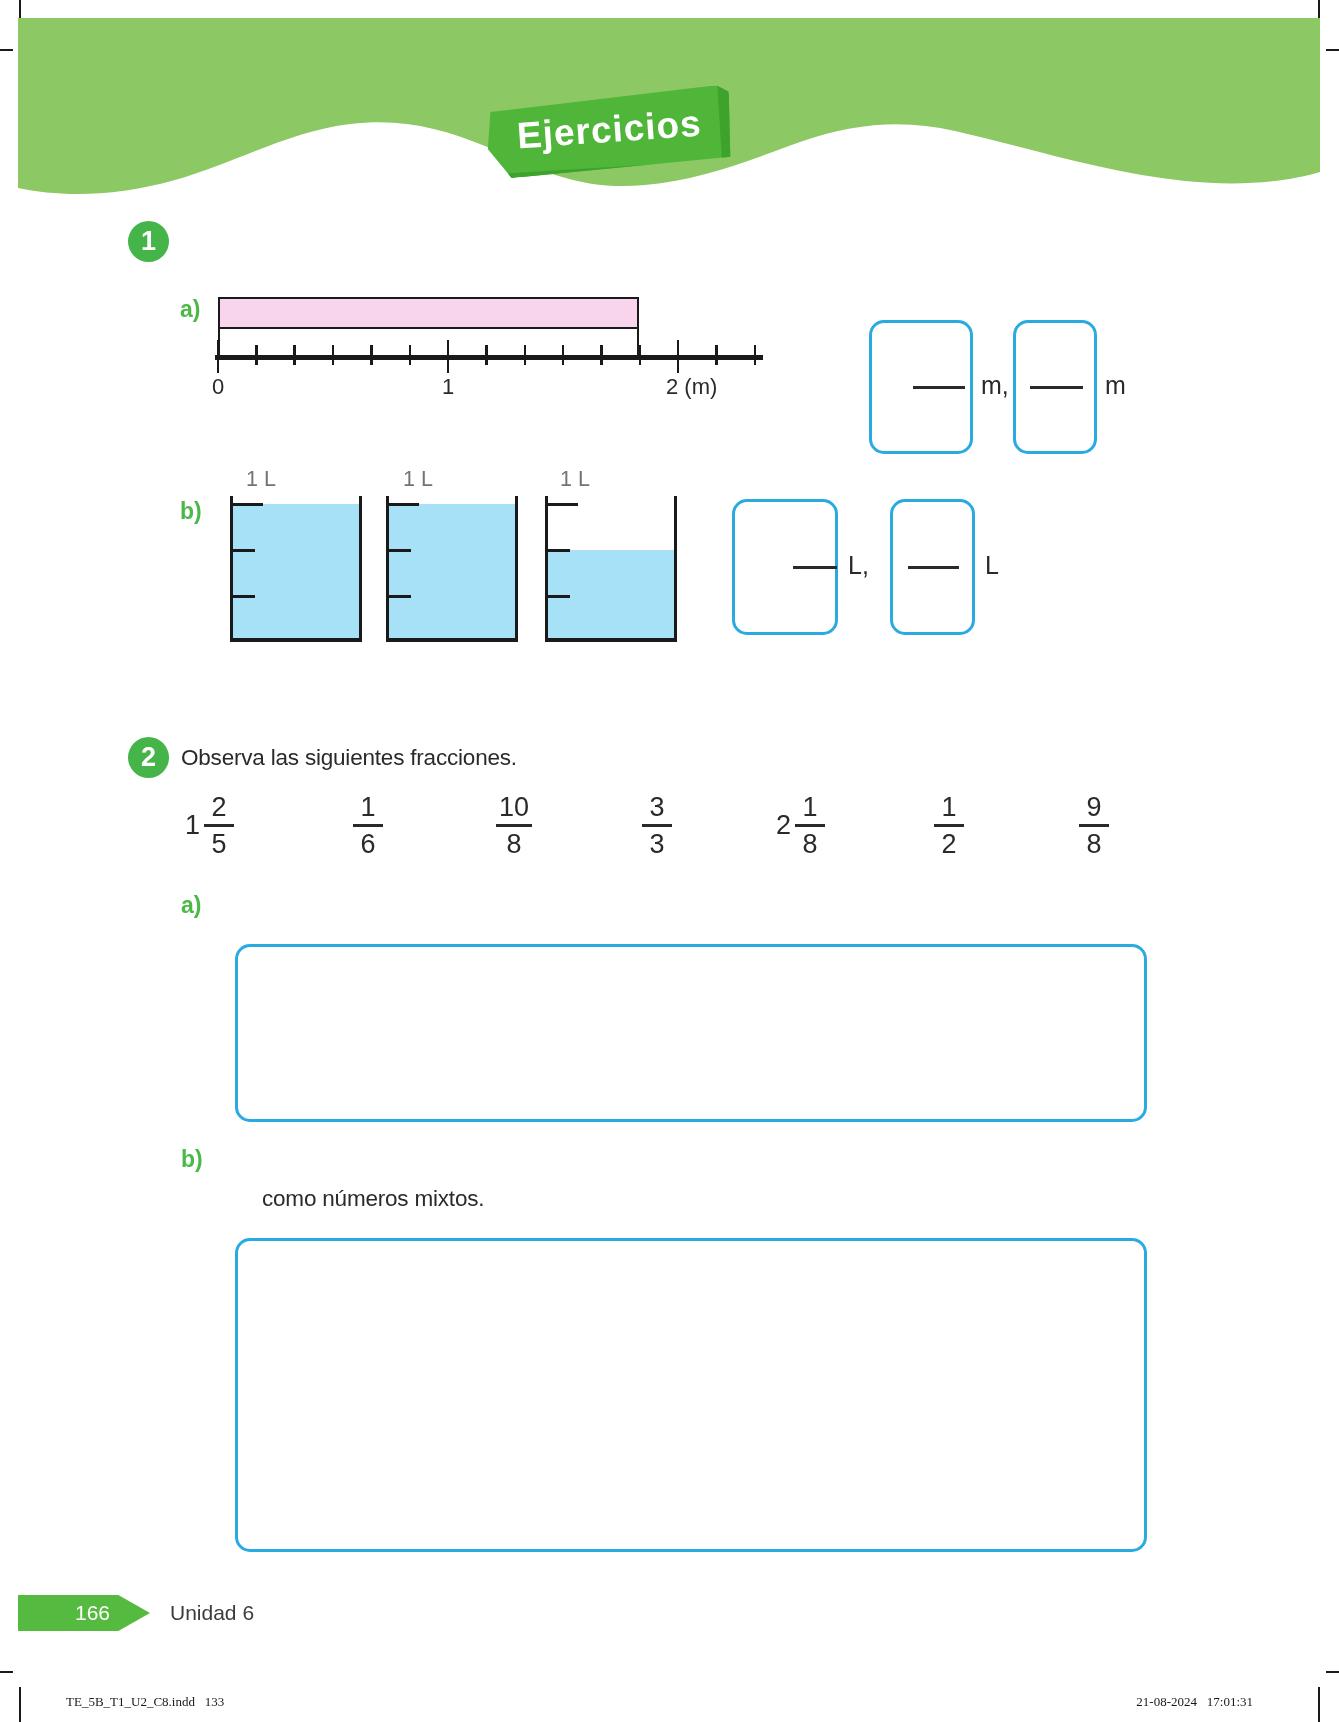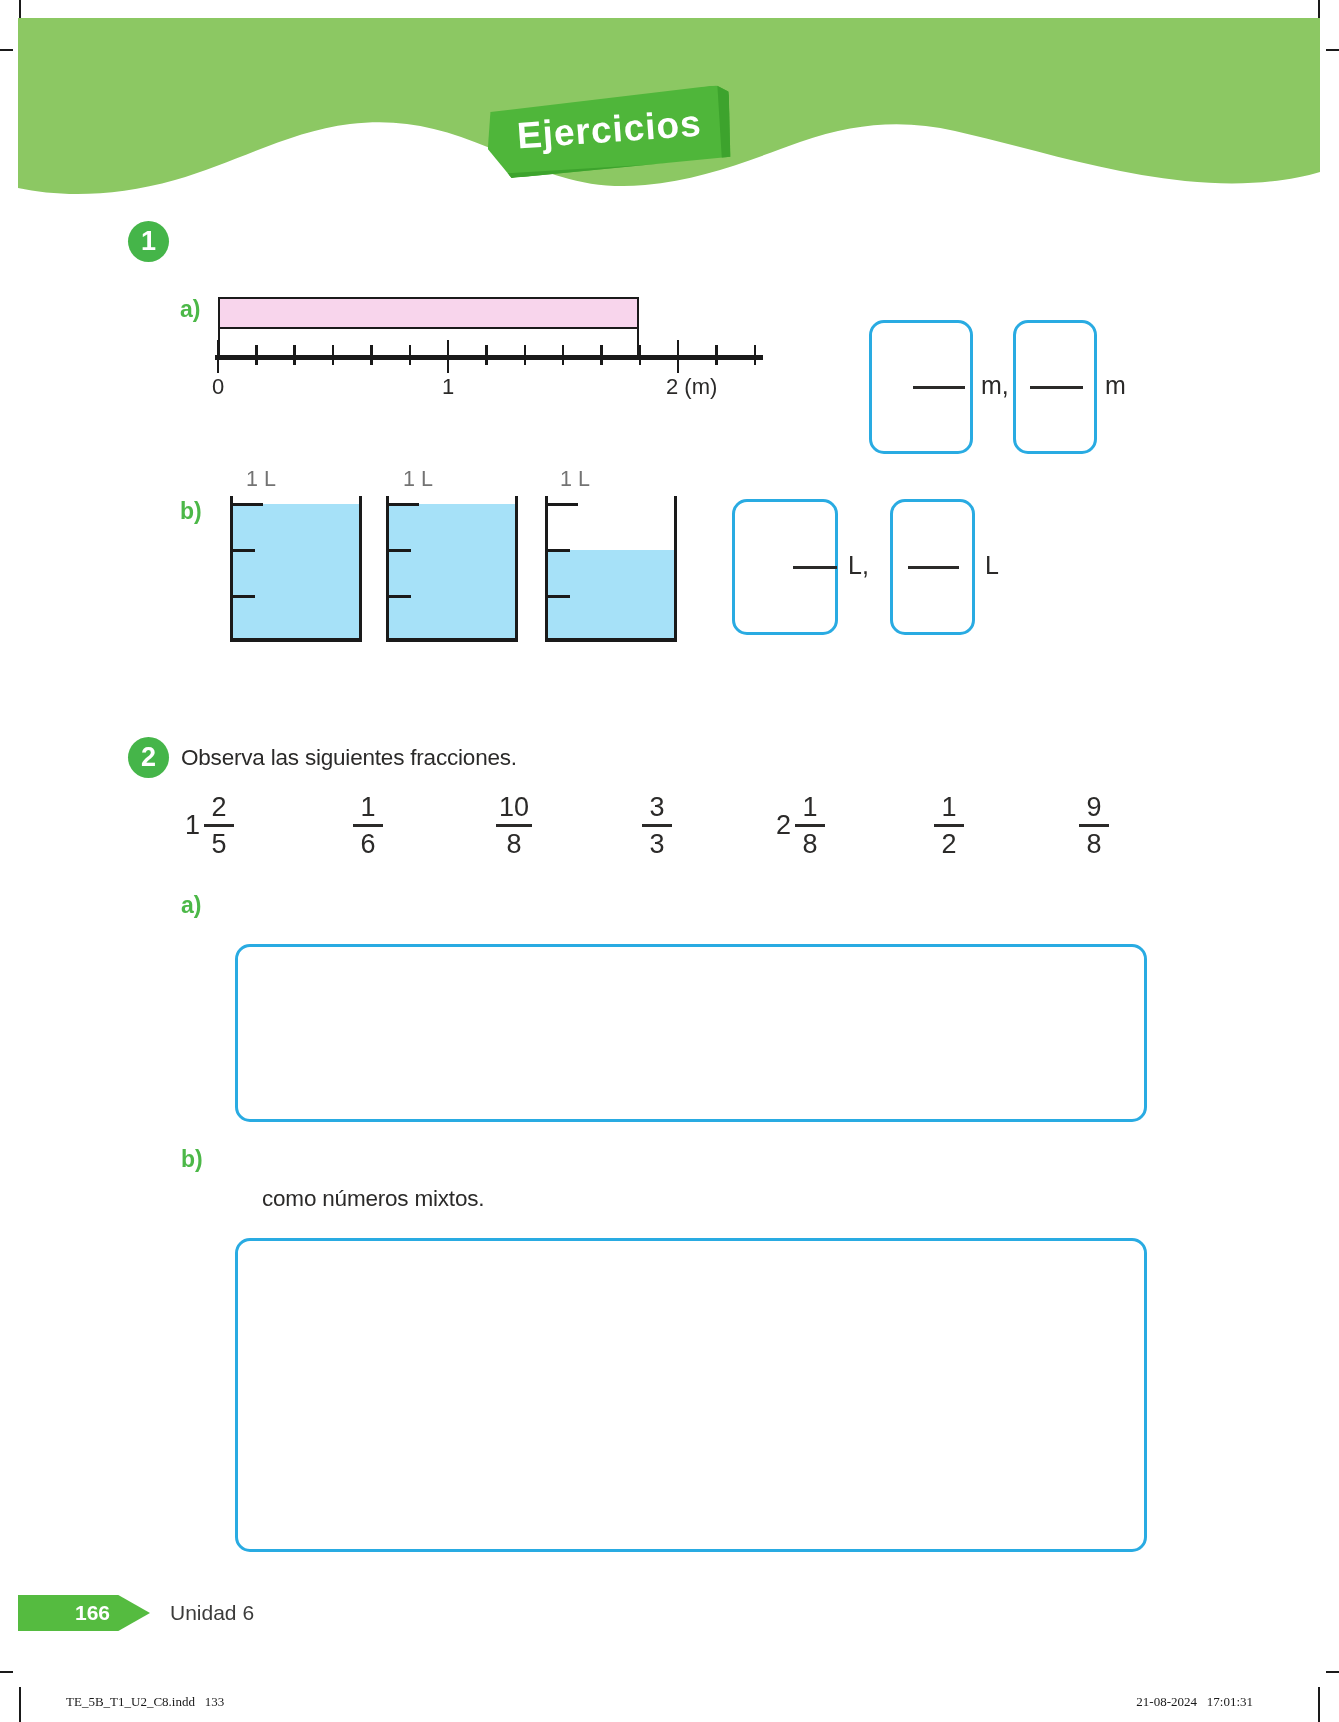--- a/index.html
+++ b/index.html
@@ -72,21 +72,21 @@
   .frac .whole{margin-right:4px;}
   .fpart{display:flex;flex-direction:column;align-items:center;min-width:30px;line-height:1.12;}
   .fpart .bar{align-self:stretch;height:3px;background:#2b2a29;margin:2px 0;}
   .fpart .fnum,.fpart .fden{padding:0 3px;}
   .question{position:absolute;font-size:22.5px;color:#2b2a29;letter-spacing:-0.2px;}
   
   .page-badge{
     position:absolute;left:18px;top:1595px;width:132px;height:36px;background:#55bb40;
     clip-path:polygon(0 0, 76% 0, 100% 50%, 76% 100%, 0 100%);
     color:#fff;font-size:21px;line-height:36px;text-align:right;
-    padding-right:40px;box-sizing:border-box;font-weight:bold;
+    padding-right:40px;box-sizing:border-box;
   }
   .unit-text{position:absolute;left:170px;top:1601px;font-size:21px;color:#3c3c3b;}
   .print-info{
     position:absolute;top:1694px;font-size:13px;color:#1a1a1a;
     font-family:"Liberation Serif",serif;white-space:pre;
   }
 </style>
 </head>
 <body>
 

